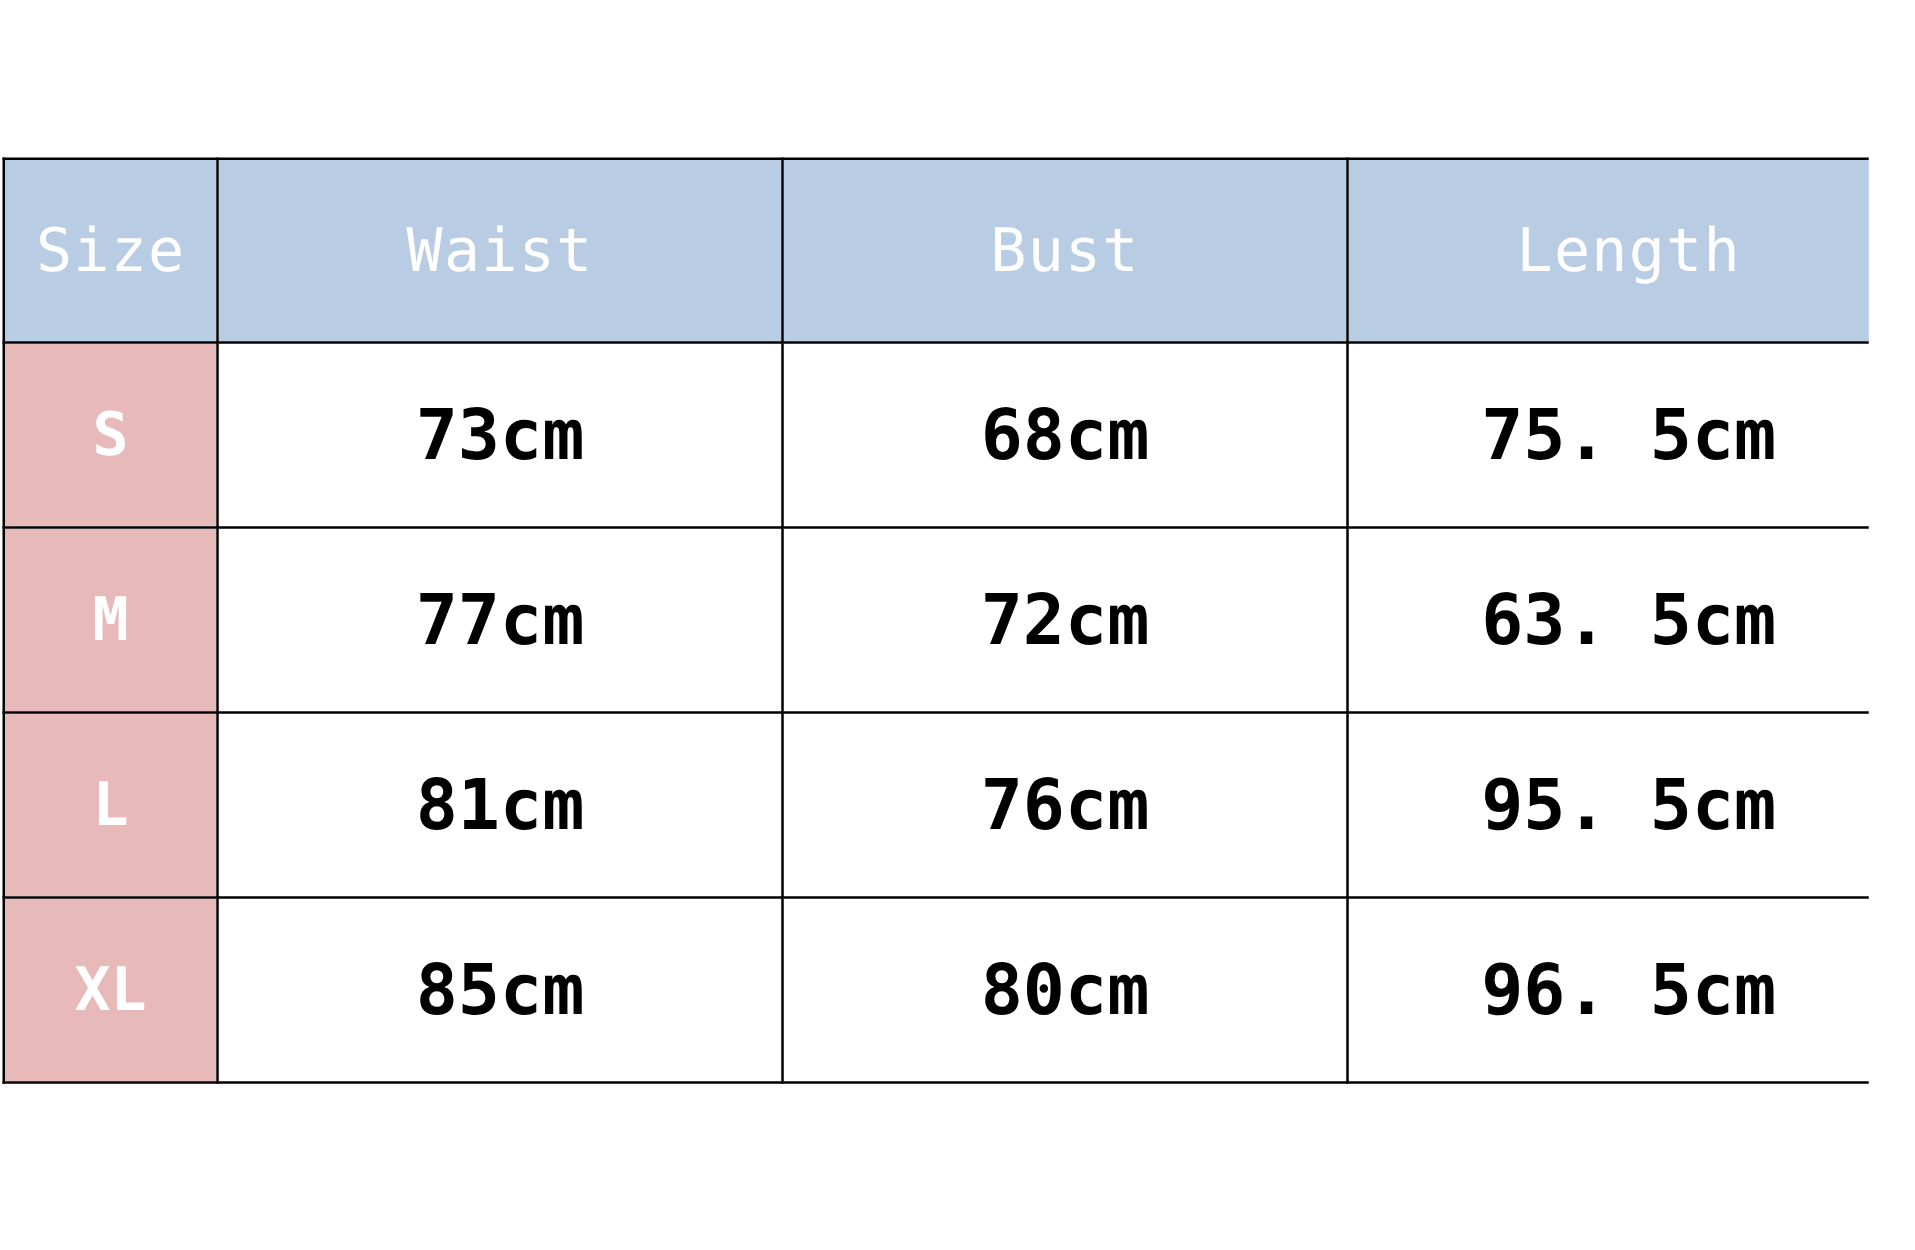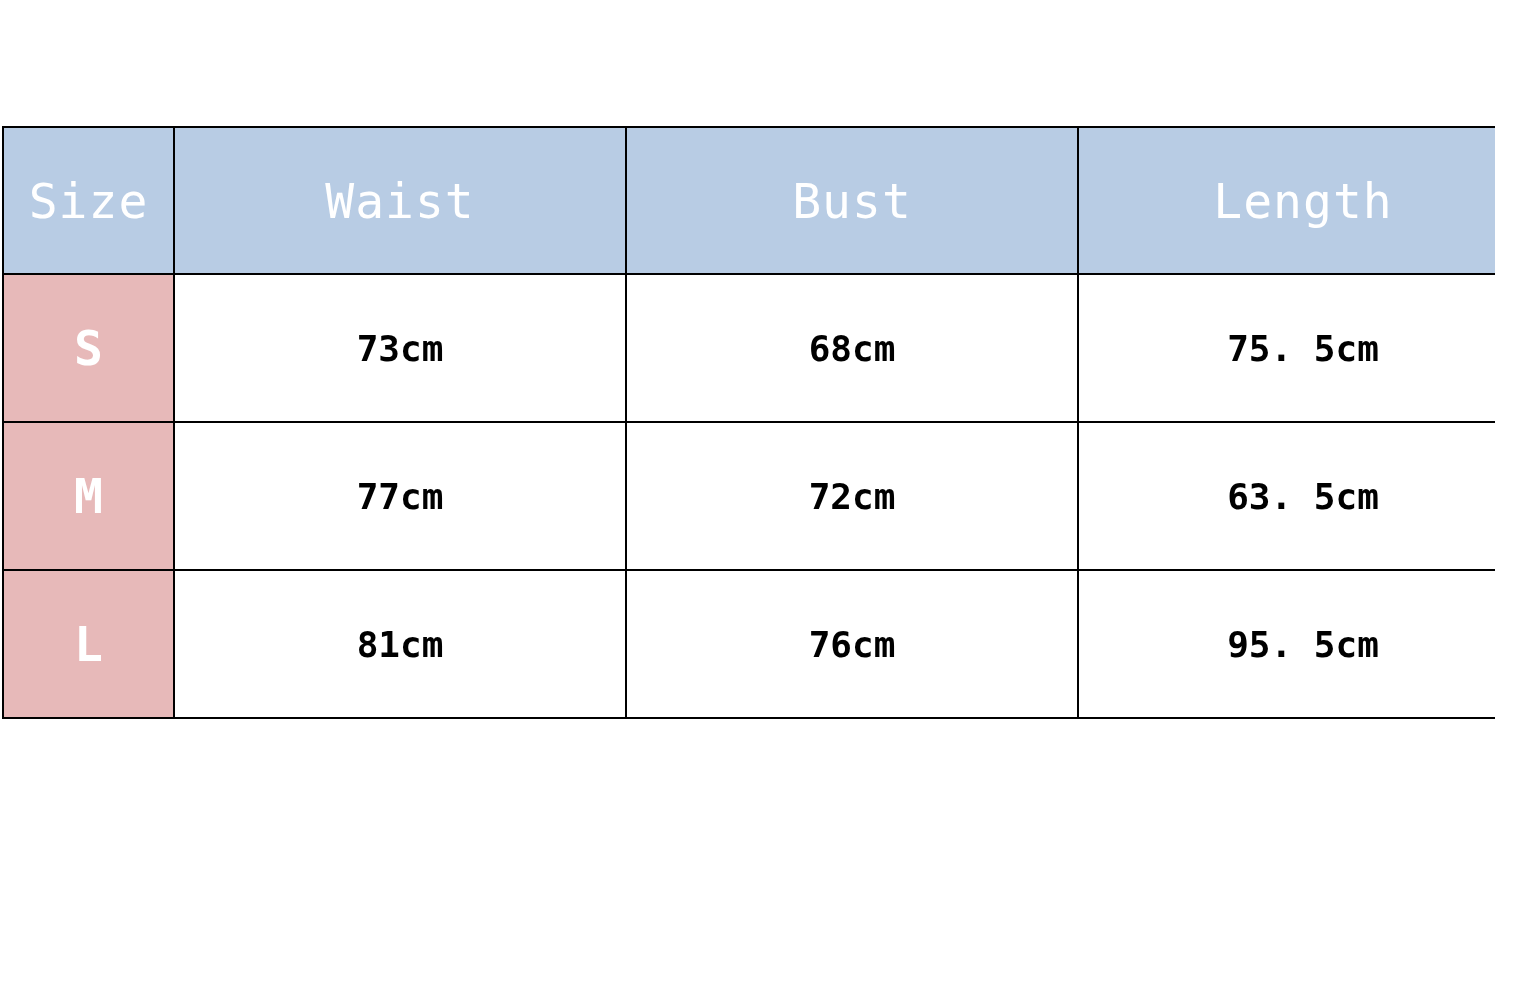--- a/index.html
+++ b/index.html
@@ -57,21 +57,21 @@
     height: 148px;
     background: var(--size-col-bg);
     color: var(--header-text);
     font-size: 48px;
     font-weight: bold;
   }
   tbody td.value-cell {
     height: 148px;
     background: #ffffff;
     color: var(--value-text);
-    font-size: 36px;
+    font-size: 56px;
     font-weight: bold;
   }
 </style>
 </head>
 <body>
 
 <div class="page">
   <table class="size-chart">
     <colgroup>
       <col class="c-size">
@@ -99,15 +99,21 @@
         <td class="value-cell">77cm</td>
         <td class="value-cell">72cm</td>
         <td class="value-cell">63. 5cm</td>
       </tr>
       <tr>
         <th class="size-label">L</th>
         <td class="value-cell">81cm</td>
         <td class="value-cell">76cm</td>
         <td class="value-cell">95. 5cm</td>
       </tr>
+      <tr>
+        <th class="size-label">XL</th>
+        <td class="value-cell">85cm</td>
+        <td class="value-cell">80cm</td>
+        <td class="value-cell">96. 5cm</td>
+      </tr>
     </tbody>
   </table>
 </div>
 
 </body></html>

